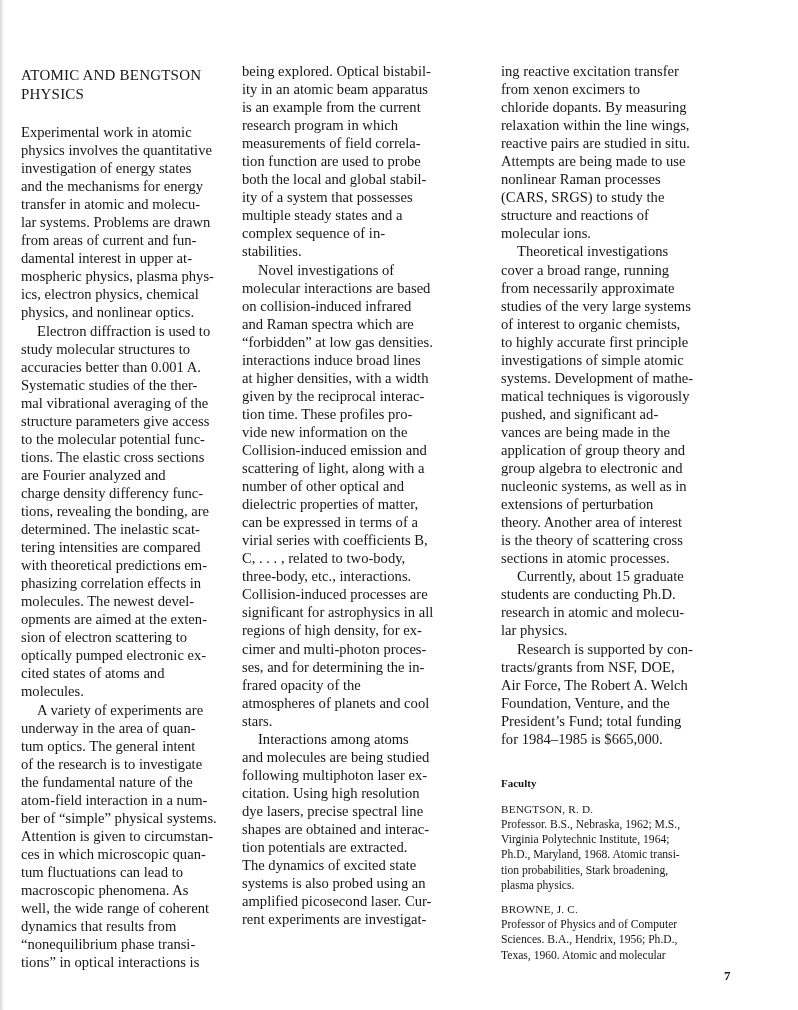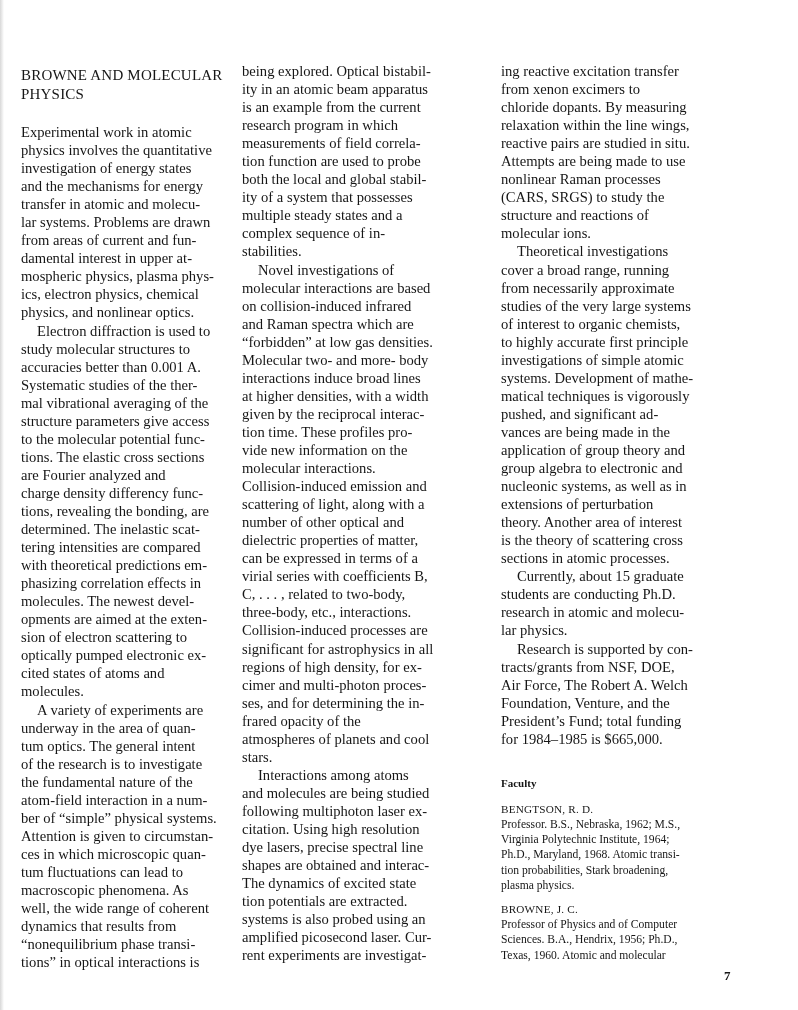--- a/index.html
+++ b/index.html
@@ -52,21 +52,21 @@
     font-weight: bold;
   }
 </style>
 </head>
 <body>
 
 <div class="edge"></div>
 
 <div class="col col1">
   <div class="heading">
-    <span class="line">BROWNE AND MOLECULAR</span>
+    <span class="line">ATOMIC AND BENGTSON</span>
     <span class="line">PHYSICS</span>
   </div>
   <div id="col1-body">
       <span class="line">Experimental work in atomic</span>
       <span class="line">physics involves the quantitative</span>
       <span class="line">investigation of energy states</span>
       <span class="line">and the mechanisms for energy</span>
       <span class="line">transfer in atomic and molecu-</span>
       <span class="line">lar systems. Problems are drawn</span>
       <span class="line">from areas of current and fun-</span>
@@ -124,27 +124,25 @@
       <span class="line">both the local and global stabil-</span>
       <span class="line">ity of a system that possesses</span>
       <span class="line">multiple steady states and a</span>
       <span class="line">complex sequence of in-</span>
       <span class="line">stabilities.</span>
       <span class="line indent">Novel investigations of</span>
       <span class="line">molecular interactions are based</span>
       <span class="line">on collision-induced infrared</span>
       <span class="line">and Raman spectra which are</span>
       <span class="line">“forbidden” at low gas densities.</span>
-      <span class="line">Molecular two- and more- body</span>
       <span class="line">interactions induce broad lines</span>
       <span class="line">at higher densities, with a width</span>
       <span class="line">given by the reciprocal interac-</span>
       <span class="line">tion time. These profiles pro-</span>
       <span class="line">vide new information on the</span>
-      <span class="line">molecular interactions.</span>
       <span class="line">Collision-induced emission and</span>
       <span class="line">scattering of light, along with a</span>
       <span class="line">number of other optical and</span>
       <span class="line">dielectric properties of matter,</span>
       <span class="line">can be expressed in terms of a</span>
       <span class="line">virial series with coefficients B,</span>
       <span class="line">C, . . . , related to two-body,</span>
       <span class="line">three-body, etc., interactions.</span>
       <span class="line">Collision-induced processes are</span>
       <span class="line">significant for astrophysics in all</span>
@@ -153,22 +151,22 @@
       <span class="line">ses, and for determining the in-</span>
       <span class="line">frared opacity of the</span>
       <span class="line">atmospheres of planets and cool</span>
       <span class="line">stars.</span>
       <span class="line indent">Interactions among atoms</span>
       <span class="line">and molecules are being studied</span>
       <span class="line">following multiphoton laser ex-</span>
       <span class="line">citation. Using high resolution</span>
       <span class="line">dye lasers, precise spectral line</span>
       <span class="line">shapes are obtained and interac-</span>
+      <span class="line">tion potentials are extracted.</span>
       <span class="line">The dynamics of excited state</span>
-      <span class="line">tion potentials are extracted.</span>
       <span class="line">systems is also probed using an</span>
       <span class="line">amplified picosecond laser. Cur-</span>
       <span class="line">rent experiments are investigat-</span>
     </div>
 </div>
 
 <div class="col col3">
   <div id="col3-body">
       <span class="line">ing reactive excitation transfer</span>
       <span class="line">from xenon excimers to</span>

